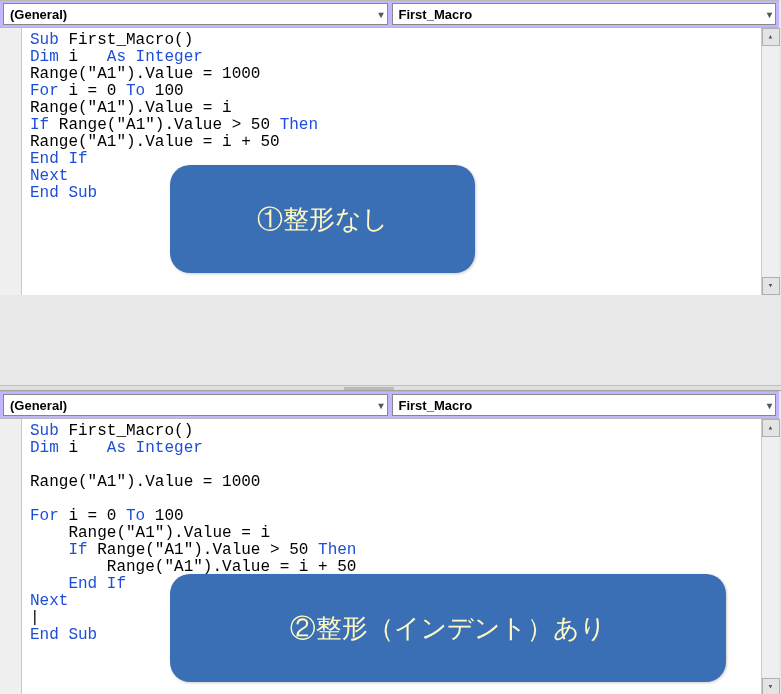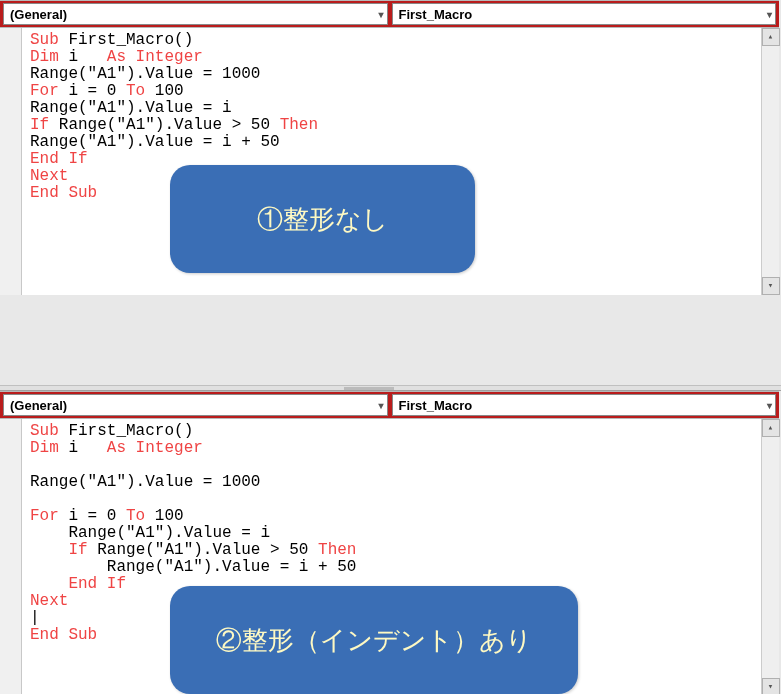--- a/index.html
+++ b/index.html
@@ -14,21 +14,21 @@
     position: relative;
     width: 779px;
     background: #fff;
   }
   .editor-wrap.first { height: 295px; margin-bottom: 90px; }
   .editor-wrap.second { height: 305px; }
   .drop-row {
     display: flex;
     gap: 4px;
     padding: 2px 3px;
-    background: #b91c1c;
+    background: #c4b5fd;
     border-top: 1px solid #b8b8b8;
     border-bottom: 1px solid #b8b8b8;
   }
   .dropdown {
     flex: 1;
     display: flex;
     align-items: center;
     justify-content: space-between;
     height: 22px;
     background: #fff;
@@ -54,21 +54,21 @@
     border-right: 1px solid #c8c8c8;
   }
   .code-body {
     flex: 1;
     padding: 4px 8px 4px 8px;
     font-size: 16px;
     line-height: 17px;
     white-space: pre;
     position: relative;
   }
-  .kw { color: #ef4444; }
+  .kw { color: #1d4ed8; }
   .callout {
     position: absolute;
     background: #3a6eb5;
     color: #fef9c3;
     border-radius: 20px;
     font-size: 26px;
     display: flex;
     align-items: center;
     justify-content: center;
     font-family: "MS Gothic", sans-serif;
@@ -157,16 +157,16 @@
   </div>
   <div class="code-region">
     <div class="gutter"></div>
     <div class="code-body" id="code2"><div><span class="kw">Sub </span><span>First_Macro()</span></div><div><span class="kw">Dim </span><span>i   </span><span class="kw">As Integer</span></div><div>&nbsp;</div><div><span>Range("A1").Value = 1000</span></div><div>&nbsp;</div><div><span class="kw">For </span><span>i = 0 </span><span class="kw">To </span><span>100</span></div><div><span>    Range("A1").Value = i</span></div><div><span>    </span><span class="kw">If </span><span>Range("A1").Value &gt; 50 </span><span class="kw">Then</span></div><div><span>        Range("A1").Value = i + 50</span></div><div><span>    </span><span class="kw">End If</span></div><div><span class="kw">Next</span></div><div><span>|</span></div><div><span class="kw">End Sub</span></div></div>
   </div>
   <div class="scrollbar-v">
     <div class="btn">▴</div>
     <div class="track"></div>
     <div class="btn">▾</div>
   </div>
-  <div class="callout" style="left:170px; top:195px; width:408px; height:108px;">
+  <div class="callout" style="left:170px; top:183px; width:556px; height:108px;">
     <span>②整形（インデント）あり</span>
   </div>
 </div>
 
 </body></html>

